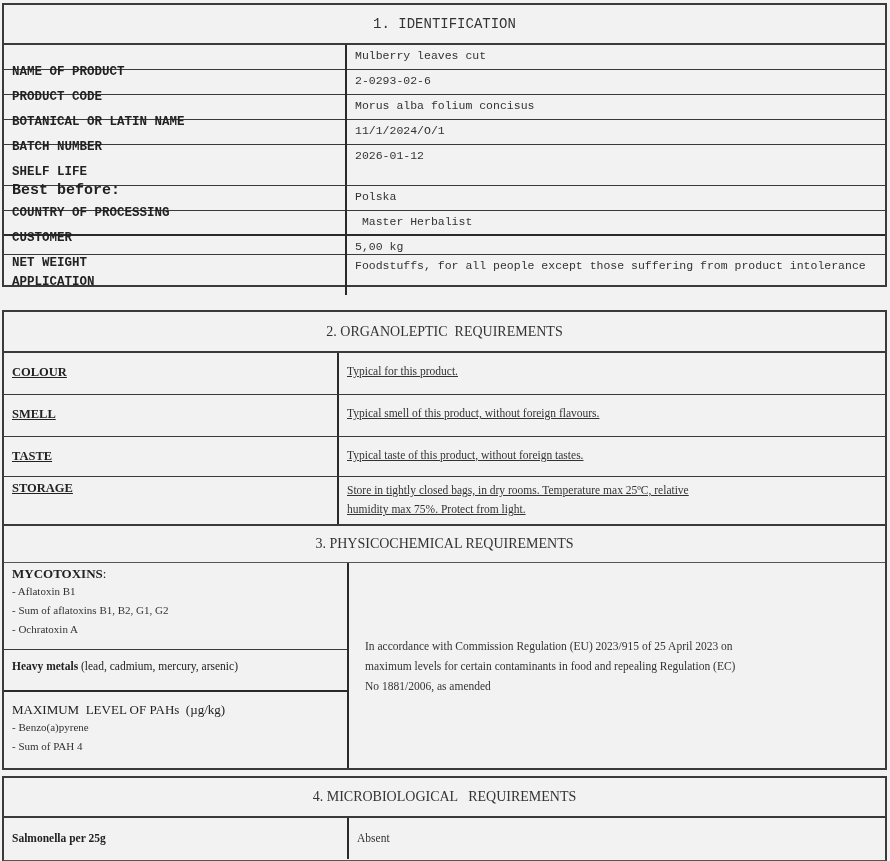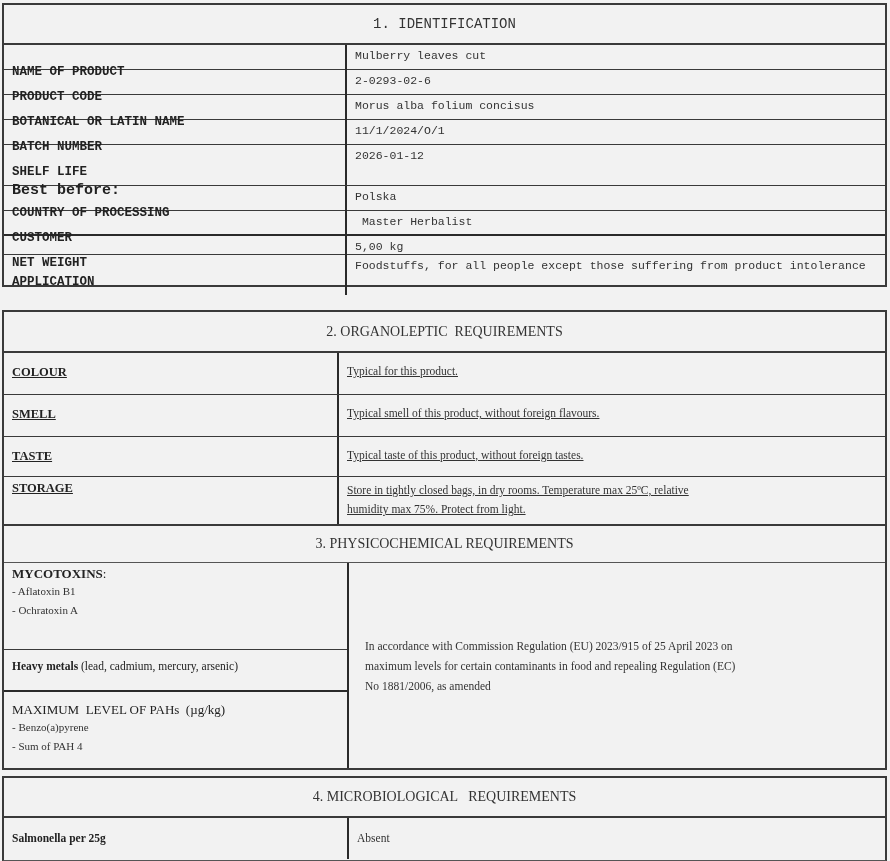--- a/index.html
+++ b/index.html
@@ -97,20 +97,21 @@
   </div>
 </div>
 
 <div class="sec s3" style="top:524px; height:246px;">
   <div class="hdr" style="height:37px; border-bottom:1.5px solid #555;">3. PHYSICOCHEMICAL REQUIREMENTS</div>
   <div class="s3-body" style="height:205px;">
     <div class="s3-left">
       <div class="s3-block" style="height:87px;">
         <div class="s3-title"><b>MYCOTOXINS</b><span>:</span></div>
         <div class="s3-item">- Aflatoxin B1</div>
+        <div class="s3-item">- Sum of aflatoxins B1, B2, G1, G2</div>
         <div class="s3-item">- Ochratoxin A</div>
       </div>
       <div class="s3-block" style="height:42px; border-bottom:2px solid #2a2a2a; padding-top:10px; font-size:11.5px;">
         <b>Heavy metals</b><span> (lead, cadmium, mercury, arsenic)</span>
       </div>
       <div class="s3-block" style="padding-top:10px;">
         <div class="s3-title" style="white-space:pre;">MAXIMUM  LEVEL OF PAHs  (µg/kg)</div>
         <div class="s3-item">- Benzo(a)pyrene</div>
         <div class="s3-item">- Sum of PAH 4</div>
       </div>

